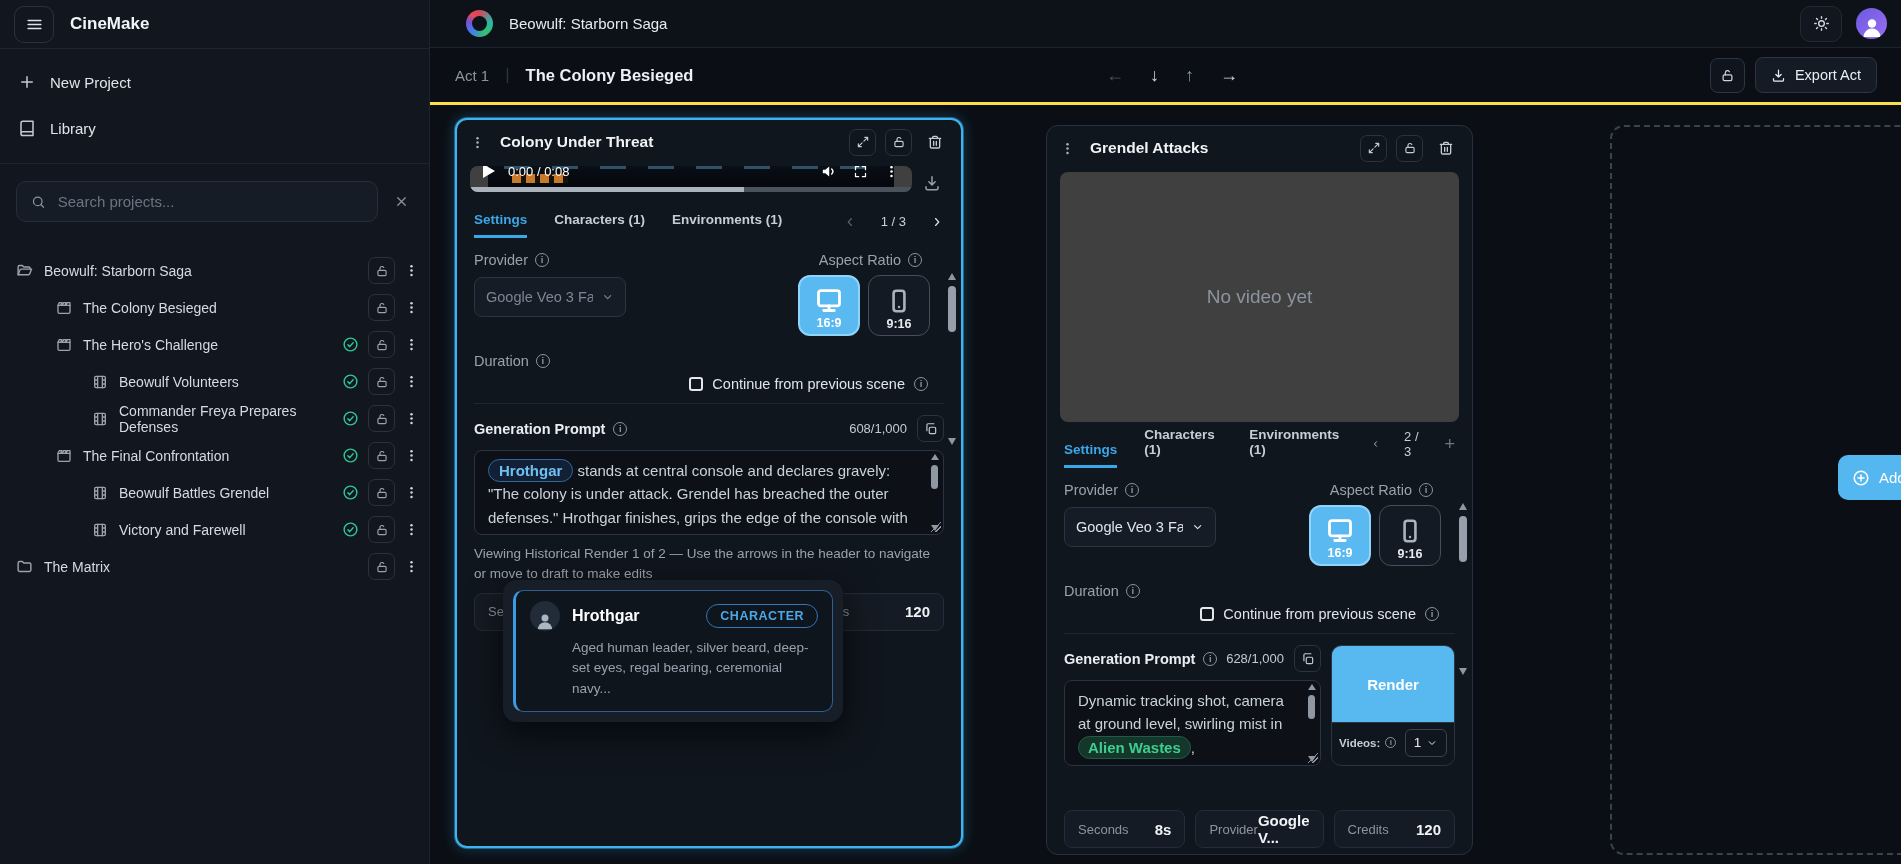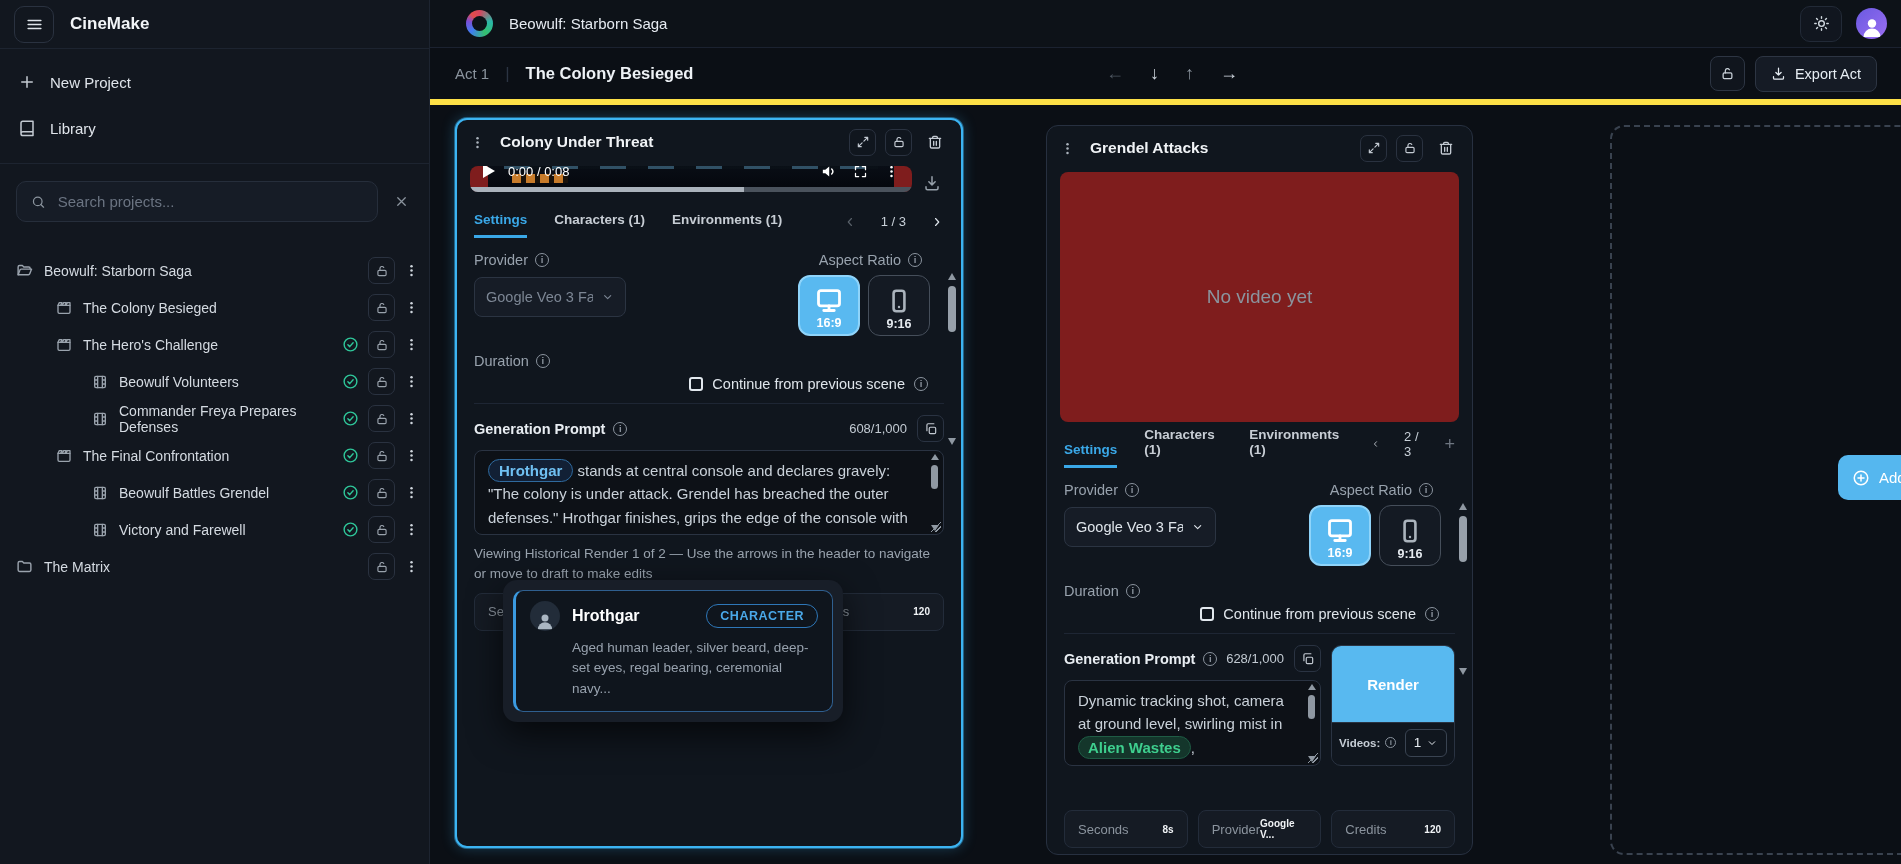--- a/index.html
+++ b/index.html
@@ -54,21 +54,21 @@
   .logo::after { content:""; position:absolute; inset:6px; border-radius:50%; background:#0d1218; }
   .topbar-title { font-size:15px; color:#e6ebf1; }
   .topbar-right { margin-left:auto; display:flex; align-items:center; gap:14px; }
   .theme-btn { width:42px; height:36px; border:1px solid #222a37; background:#11161f;
     border-radius:10px; display:flex; align-items:center; justify-content:center; color:#cfd6dd; }
   .avatar { width:31px; height:31px; border-radius:50%;
     background:linear-gradient(135deg,#6a5ae0,#9b6ef3); display:flex; align-items:flex-end;
     justify-content:center; overflow:hidden; }
 
   .actbar { height:57px; display:flex; align-items:center; padding:0 24px 0 25px;
-    border-bottom:6px solid #fde047; position:relative; }
+    border-bottom:3px solid #fde047; position:relative; }
   .act-label { font-size:15px; color:#8b949e; }
   .act-sep { color:#2b3442; margin:0 16px; font-size:17px; }
   .act-title { font-size:16.5px; font-weight:600; color:#edf1f5; }
   .nav-arrows { position:absolute; left:676px; display:flex; gap:26px; font-size:18px; }
   .arr { cursor:pointer; }
   .actbar-right { margin-left:auto; display:flex; align-items:center; gap:10px; }
   .lock-sq { width:35px; height:35px; border:1px solid #2d3543; border-radius:8px;
     display:flex; align-items:center; justify-content:center; color:#c9d1d9; background:#10151d; }
   .export-btn { height:36px; display:flex; align-items:center; gap:9px; padding:0 15px;
     background:#151b25; border:1px solid #2d3543; border-radius:8px; font-size:14.5px;
@@ -83,21 +83,21 @@
     box-shadow:0 0 0 1px rgba(60,180,242,.45), 0 0 14px rgba(60,180,242,.30); }
   .card-header { height:44px; display:flex; align-items:center; gap:15px; padding:0 13px; flex:none; }
   .drag-handle { color:#aab3bc; }
   .card-title { font-size:15.5px; font-weight:700; color:#f0f3f6; }
   .card-actions { margin-left:auto; display:flex; align-items:center; gap:9px; }
   .cab { width:27px; height:27px; border:1px solid #2a3240; border-radius:7px;
     display:flex; align-items:center; justify-content:center; color:#c3cad2; }
   .cab.noborder { border:none; }
 
   .video-row { display:flex; gap:4px; margin:2px 13px 0; flex:none; }
-  .video-box { flex:1; position:relative; background:#7f1d1d; border-radius:8px; overflow:hidden; }
+  .video-box { flex:1; position:relative; background:#404040; border-radius:8px; overflow:hidden; }
   .dl-col { width:32px; display:flex; justify-content:center; padding-top:8px; color:#96a0aa; }
 
   
   .scene { position:absolute; top:0; bottom:0; left:18px; right:18px; overflow:hidden;
     background:linear-gradient(180deg,#1b2433 0%,#121b2a 55%,#0a101d 100%); }
   .scene .stars { position:absolute; inset:0; opacity:.8;
     background-image:radial-gradient(rgba(220,235,255,.75) 1px, transparent 1.4px),
       radial-gradient(rgba(160,190,255,.5) 1px, transparent 1.3px);
     background-size:29px 23px, 43px 37px; background-position:3px 5px, 17px 11px; }
   .arch { position:absolute; top:-150px; left:50%; transform:translateX(-50%);
@@ -185,21 +185,21 @@
   .inbar .tri-d { width:0;height:0;border-left:4px solid transparent;border-right:4px solid transparent;
     border-top:6px solid #8f98a2; margin-top:auto; }
   .inbar .thumb { width:7px; height:24px; background:#8f98a2; border-radius:4px; margin-top:5px; }
   .grip { position:absolute; right:2px; bottom:2px; width:11px; height:11px;
     background:linear-gradient(135deg,transparent 50%,#8f98a2 50% 58%,transparent 58% 72%,#8f98a2 72% 80%,transparent 80%); }
   .note { margin-top:9px; font-size:13.5px; line-height:1.5; color:#99a3ae; max-width:520px; }
   .stats-row { display:flex; gap:10px; margin-top:8px; }
   .stat { flex:1; height:38px; background:#151b24; border:1px solid #232c3a; border-radius:8px;
     display:flex; align-items:center; padding:0 13px; }
   .stat .sl { font-size:13px; color:#8b949e; }
-  .stat .sv { margin-left:auto; font-size:10px; font-weight:700; color:#f0f3f6; }
+  .stat .sv { margin-left:auto; font-size:15px; font-weight:700; color:#f0f3f6; }
 
   .vscroll { position:absolute; right:3px; top:35px; width:12px; height:172px; display:flex;
     flex-direction:column; align-items:center; }
   .vscroll .tri-u { width:0;height:0;border-left:4.5px solid transparent;border-right:4.5px solid transparent;
     border-bottom:7px solid #8f98a2; }
   .vscroll .tri-d { width:0;height:0;border-left:4.5px solid transparent;border-right:4.5px solid transparent;
     border-top:7px solid #8f98a2; margin-top:auto; }
   .vscroll .thumb { width:8px; height:46px; background:#97a0aa; border-radius:5px; margin-top:6px; }
 
   

